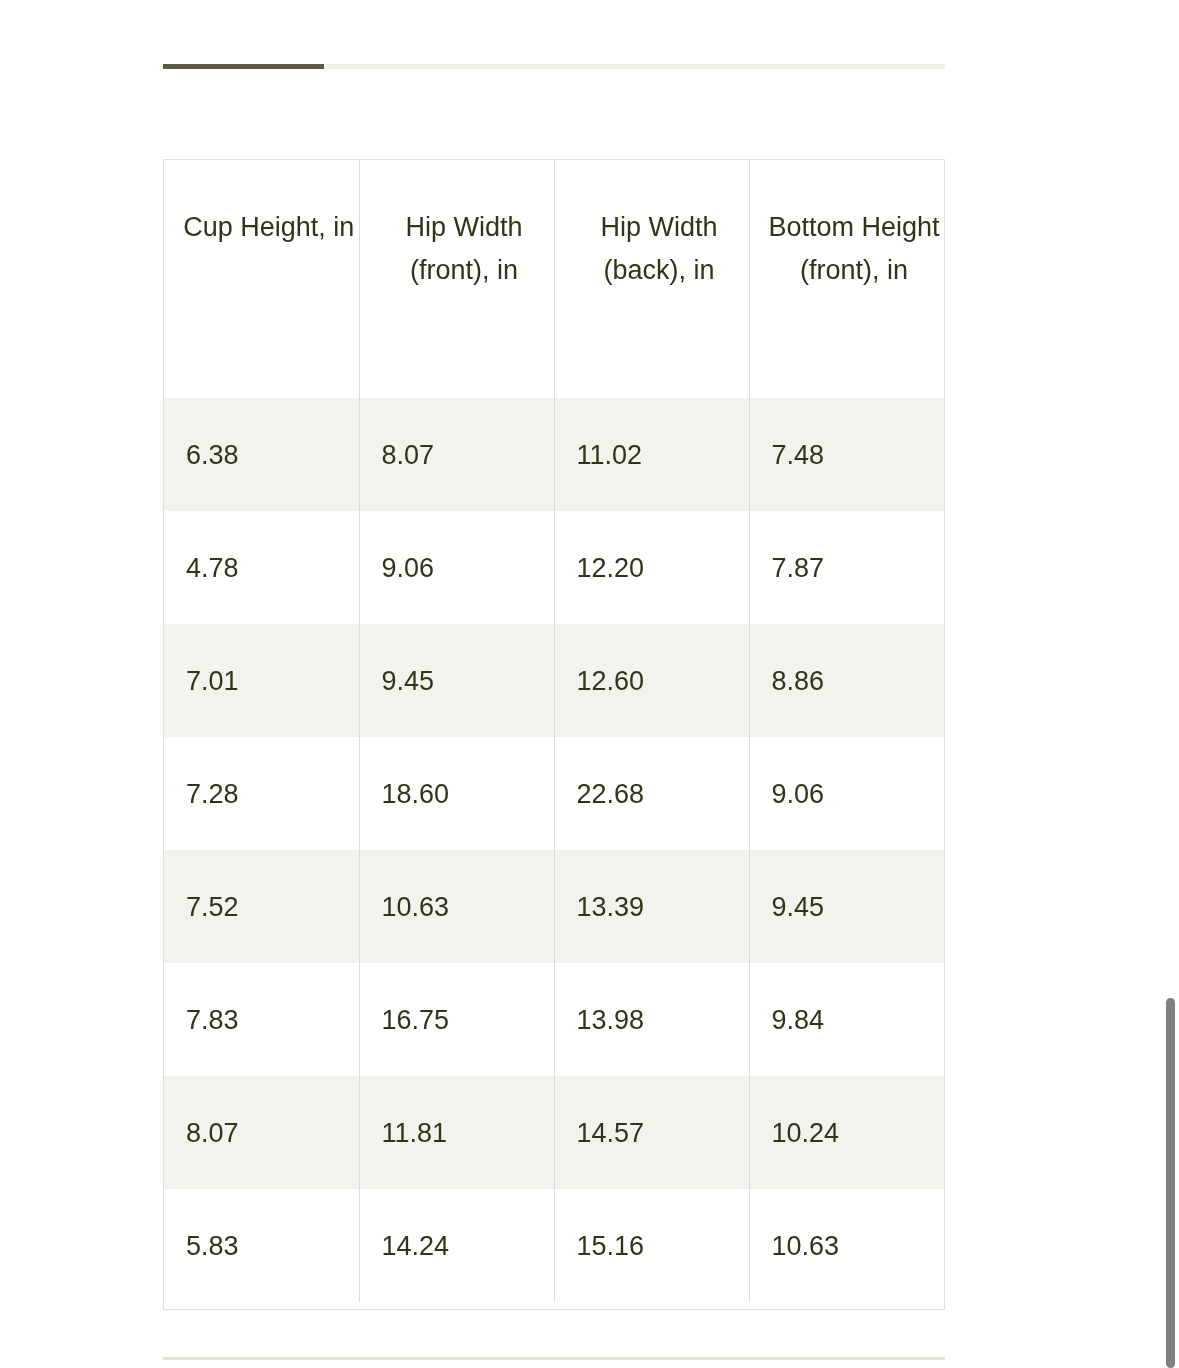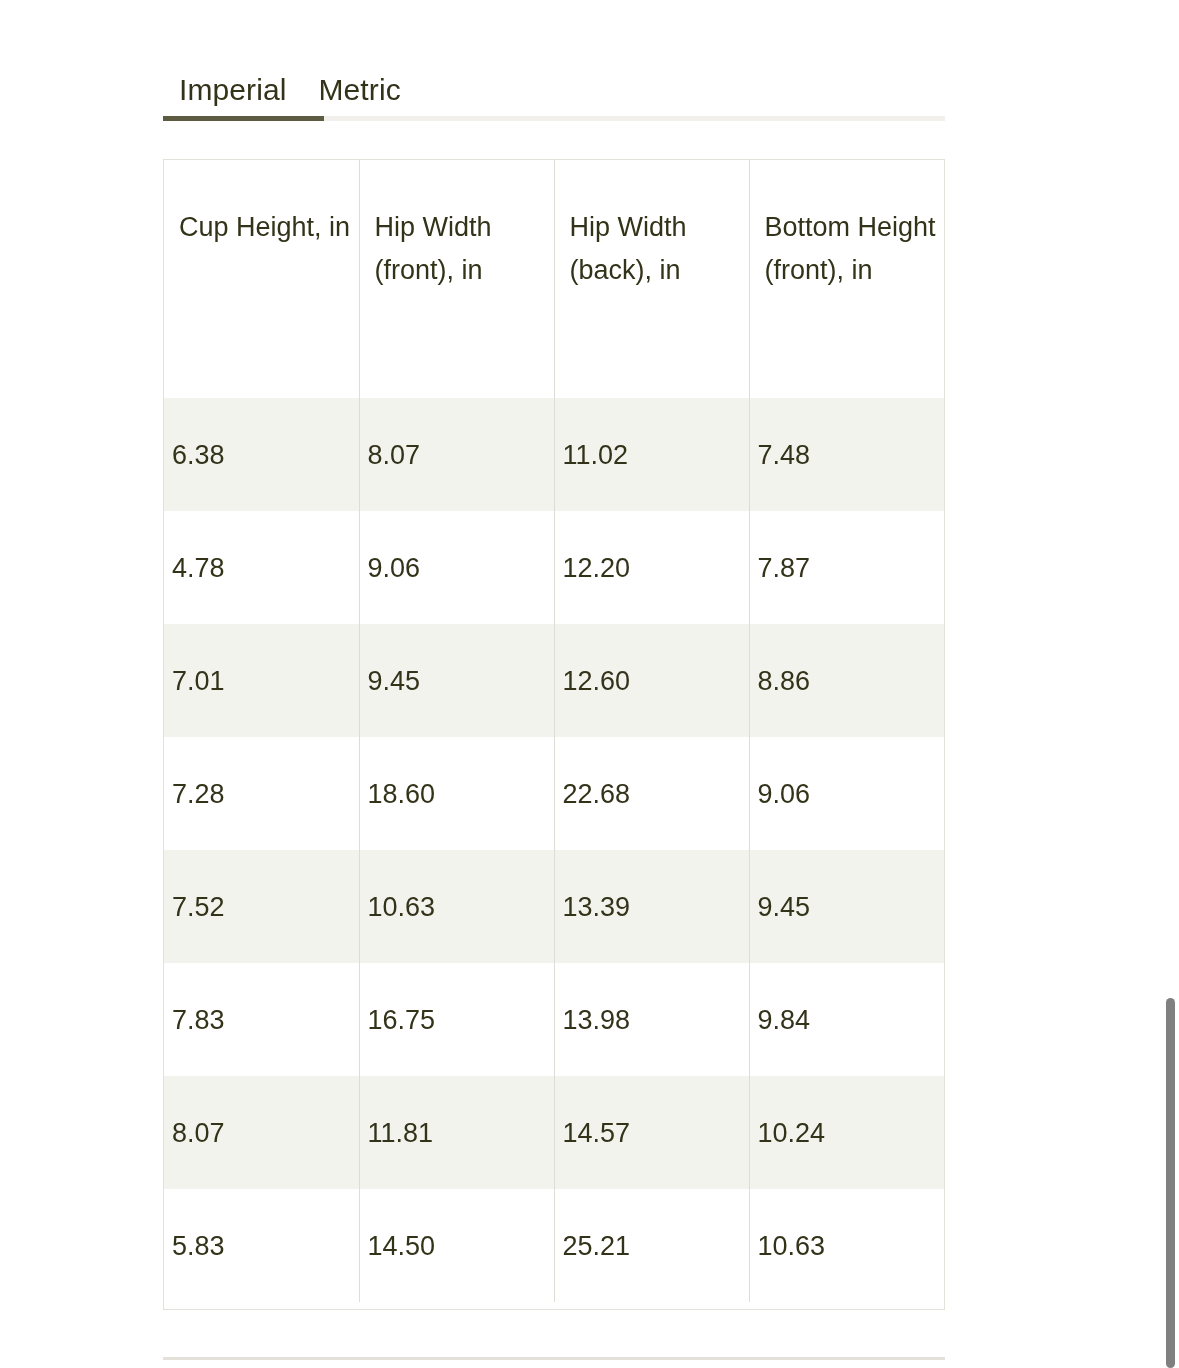--- a/index.html
+++ b/index.html
@@ -74,39 +74,39 @@
   }
   table.sizechart {
     border-collapse: collapse;
     table-layout: fixed;
     width: 975px;   
     font-size: 27px;
   }
   table.sizechart col.c { width: 195px; }
 
   table.sizechart th {
-    text-align: left;
+    text-align: center;
     font-weight: normal;
     font-size: 27px;
     line-height: 43px;
     color: #33331a;
     padding: 46px 0 46px 15px;
     vertical-align: top;
     border-right: 1px solid #dedcd4;
     background: #ffffff;
     height: 238px;
     box-sizing: border-box;
   }
   table.sizechart th:last-child { border-right: none; }
 
   table.sizechart td {
     font-size: 27px;
     line-height: 32px;
     color: #33331a;
-    padding: 0 0 0 8px;
+    padding: 0 0 0 22px;
     height: 113px;
     vertical-align: middle;
     border-right: 1px solid #dedcd4;
     white-space: nowrap;
   }
   table.sizechart td:last-child { border-right: none; }
 
   table.sizechart tbody tr:nth-child(odd) td { background: #f3f3ee; }
   table.sizechart tbody tr:nth-child(even) td { background: #ffffff; }
 
@@ -136,24 +136,20 @@
     width: 9px;
     height: 370px;
     background: #808080;
     border-radius: 5px;
   }
 </style>
 </head>
 <body>
 
 <div class="tabbar">
-  <div class="tabs">
-    <button class="tab">Imperial</button>
-    <button class="tab">Metric</button>
-  </div>
   <div class="tab-track">
     <div class="tab-indicator"></div>
   </div>
 </div>
 
 <div class="table-wrap">
   <table class="sizechart">
     <colgroup>
       <col class="c">
         <col class="c">
@@ -215,22 +211,22 @@
       </tr>
       <tr>
         <td>8.07</td>
         <td>11.81</td>
         <td>14.57</td>
         <td>10.24</td>
         <td>11.42</td>
       </tr>
       <tr>
         <td>5.83</td>
-        <td>14.50</td>
-        <td>25.21</td>
+        <td>14.24</td>
+        <td>15.16</td>
         <td>10.63</td>
         <td>12.20</td>
       </tr>
     </tbody>
   </table>
 </div>
 
 <div class="bottom-divider"></div>
 
 <div class="page-scrollbar-track">

